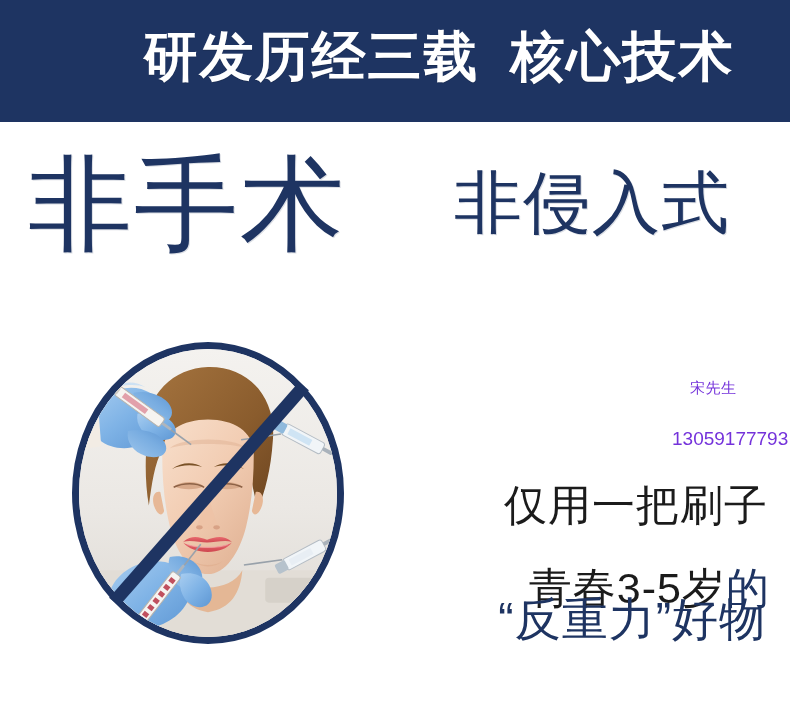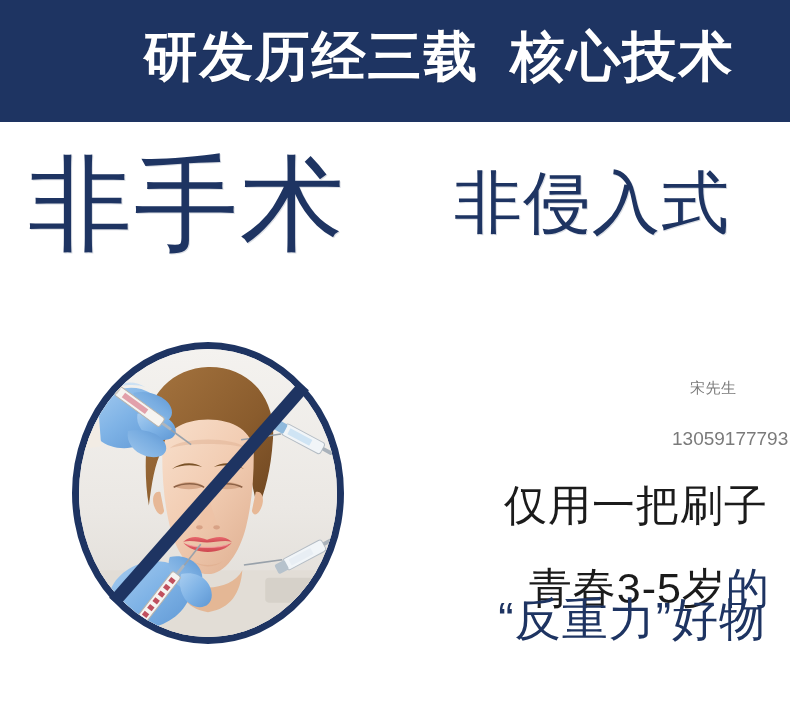--- a/index.html
+++ b/index.html
@@ -137,21 +137,21 @@
     color: #1e3462;
     letter-spacing: 1px;
     text-align: center;
   }
 
   
   .watermark {
     position: absolute;
     left: 690px;
     top: 346px;
-    color: #737373;
+    color: #6d28d9;
     font-family: "Liberation Sans", "DejaVu Sans", sans-serif;
     line-height: 1.05;
     text-align: left;
     white-space: pre;
     opacity: 0.95;
   }
   .watermark .wm-name {
     display: block;
     font-size: 15px;
     letter-spacing: 0.5px;

